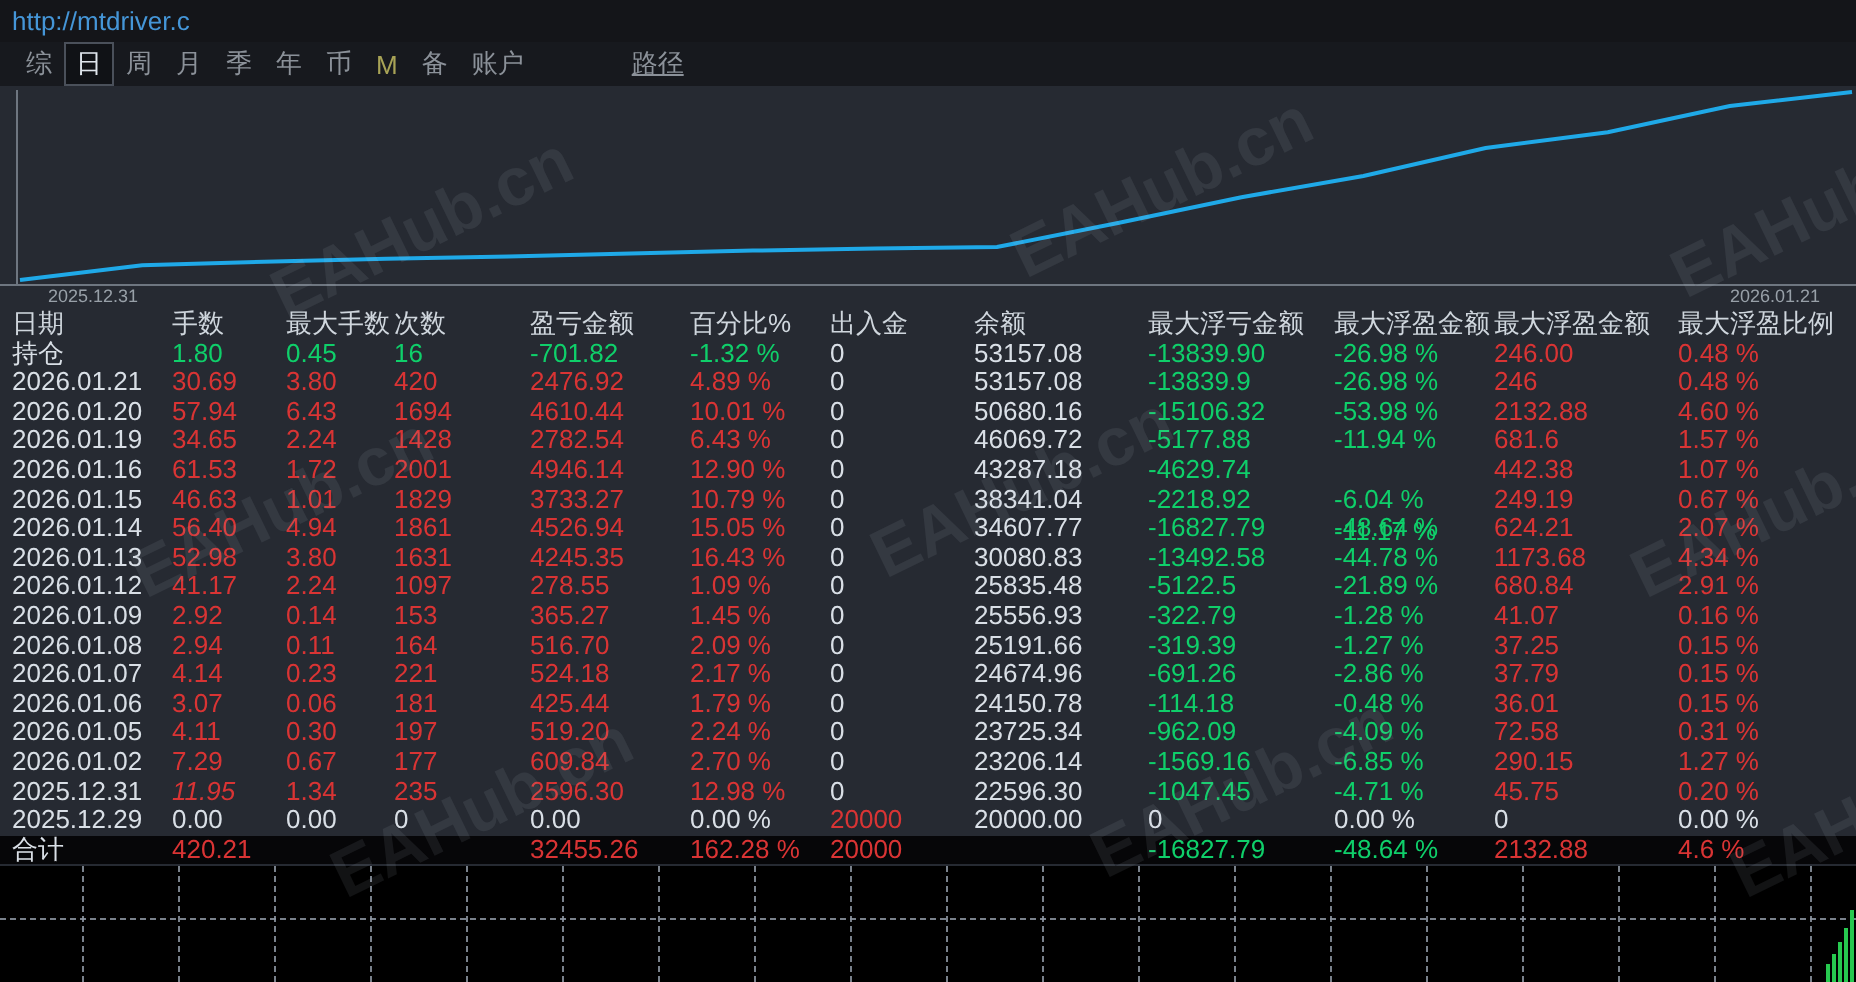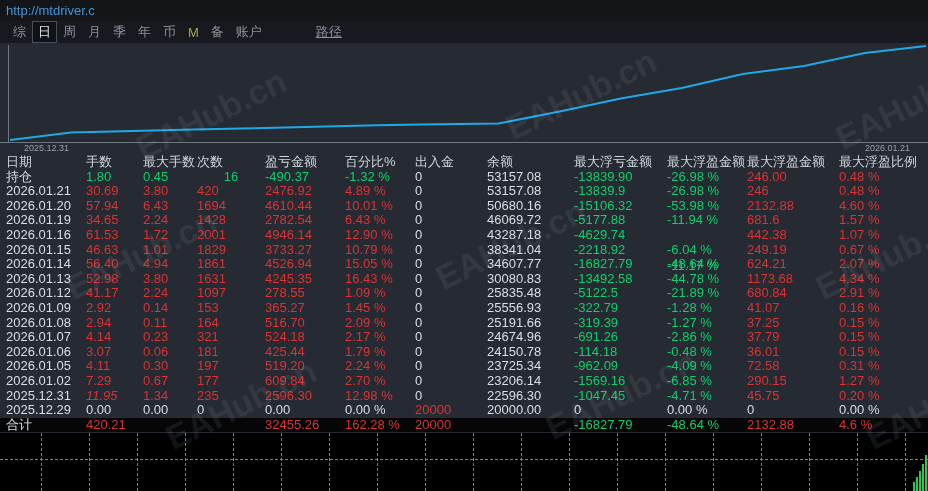--- a/index.html
+++ b/index.html
@@ -101,22 +101,22 @@
       <span class="cell hdr" style="width: 87px;">余额</span>
       <span class="cell hdr" style="width: 93px;">最大浮亏金额</span>
       <span class="cell hdr" style="width: 80px;">最大浮盈金额</span>
       <span class="cell hdr" style="width: 92px;">最大浮盈金额</span>
       <span class="cell hdr" style="width: 83px;">最大浮盈比例</span>
     </div>
     <div class="trow">
       <span class="cell w" style="width: 80px;">持仓</span>
       <span class="cell g" style="width: 57px;">1.80</span>
       <span class="cell g" style="width: 54px;">0.45</span>
-      <span class="cell g" style="width: 68px; text-align: center;">16</span>
-      <span class="cell g" style="width: 80px;">-490.37</span>
+      <span class="cell g" style="width: 68px;">16</span>
+      <span class="cell g" style="width: 80px;">-701.82</span>
       <span class="cell g" style="width: 70px;">-1.32 %</span>
       <span class="cell w" style="width: 72px;">0</span>
       <span class="cell w" style="width: 87px;">53157.08</span>
       <span class="cell g" style="width: 93px;">-13839.90</span>
       <span class="cell g" style="width: 80px;">-26.98 %</span>
       <span class="cell r" style="width: 92px;">246.00</span>
       <span class="cell r" style="width: 83px;">0.48 %</span>
     </div>
     <div class="trow">
       <span class="cell w" style="width: 80px;">2026.01.21</span>
@@ -255,21 +255,21 @@
       <span class="cell w" style="width: 87px;">25191.66</span>
       <span class="cell g" style="width: 93px;">-319.39</span>
       <span class="cell g" style="width: 80px;">-1.27 %</span>
       <span class="cell r" style="width: 92px;">37.25</span>
       <span class="cell r" style="width: 83px;">0.15 %</span>
     </div>
     <div class="trow">
       <span class="cell w" style="width: 80px;">2026.01.07</span>
       <span class="cell r" style="width: 57px;">4.14</span>
       <span class="cell r" style="width: 54px;">0.23</span>
-      <span class="cell r" style="width: 68px;">321</span>
+      <span class="cell r" style="width: 68px;">221</span>
       <span class="cell r" style="width: 80px;">524.18</span>
       <span class="cell r" style="width: 70px;">2.17 %</span>
       <span class="cell w" style="width: 72px;">0</span>
       <span class="cell w" style="width: 87px;">24674.96</span>
       <span class="cell g" style="width: 93px;">-691.26</span>
       <span class="cell g" style="width: 80px;">-2.86 %</span>
       <span class="cell r" style="width: 92px;">37.79</span>
       <span class="cell r" style="width: 83px;">0.15 %</span>
     </div>
     <div class="trow">

